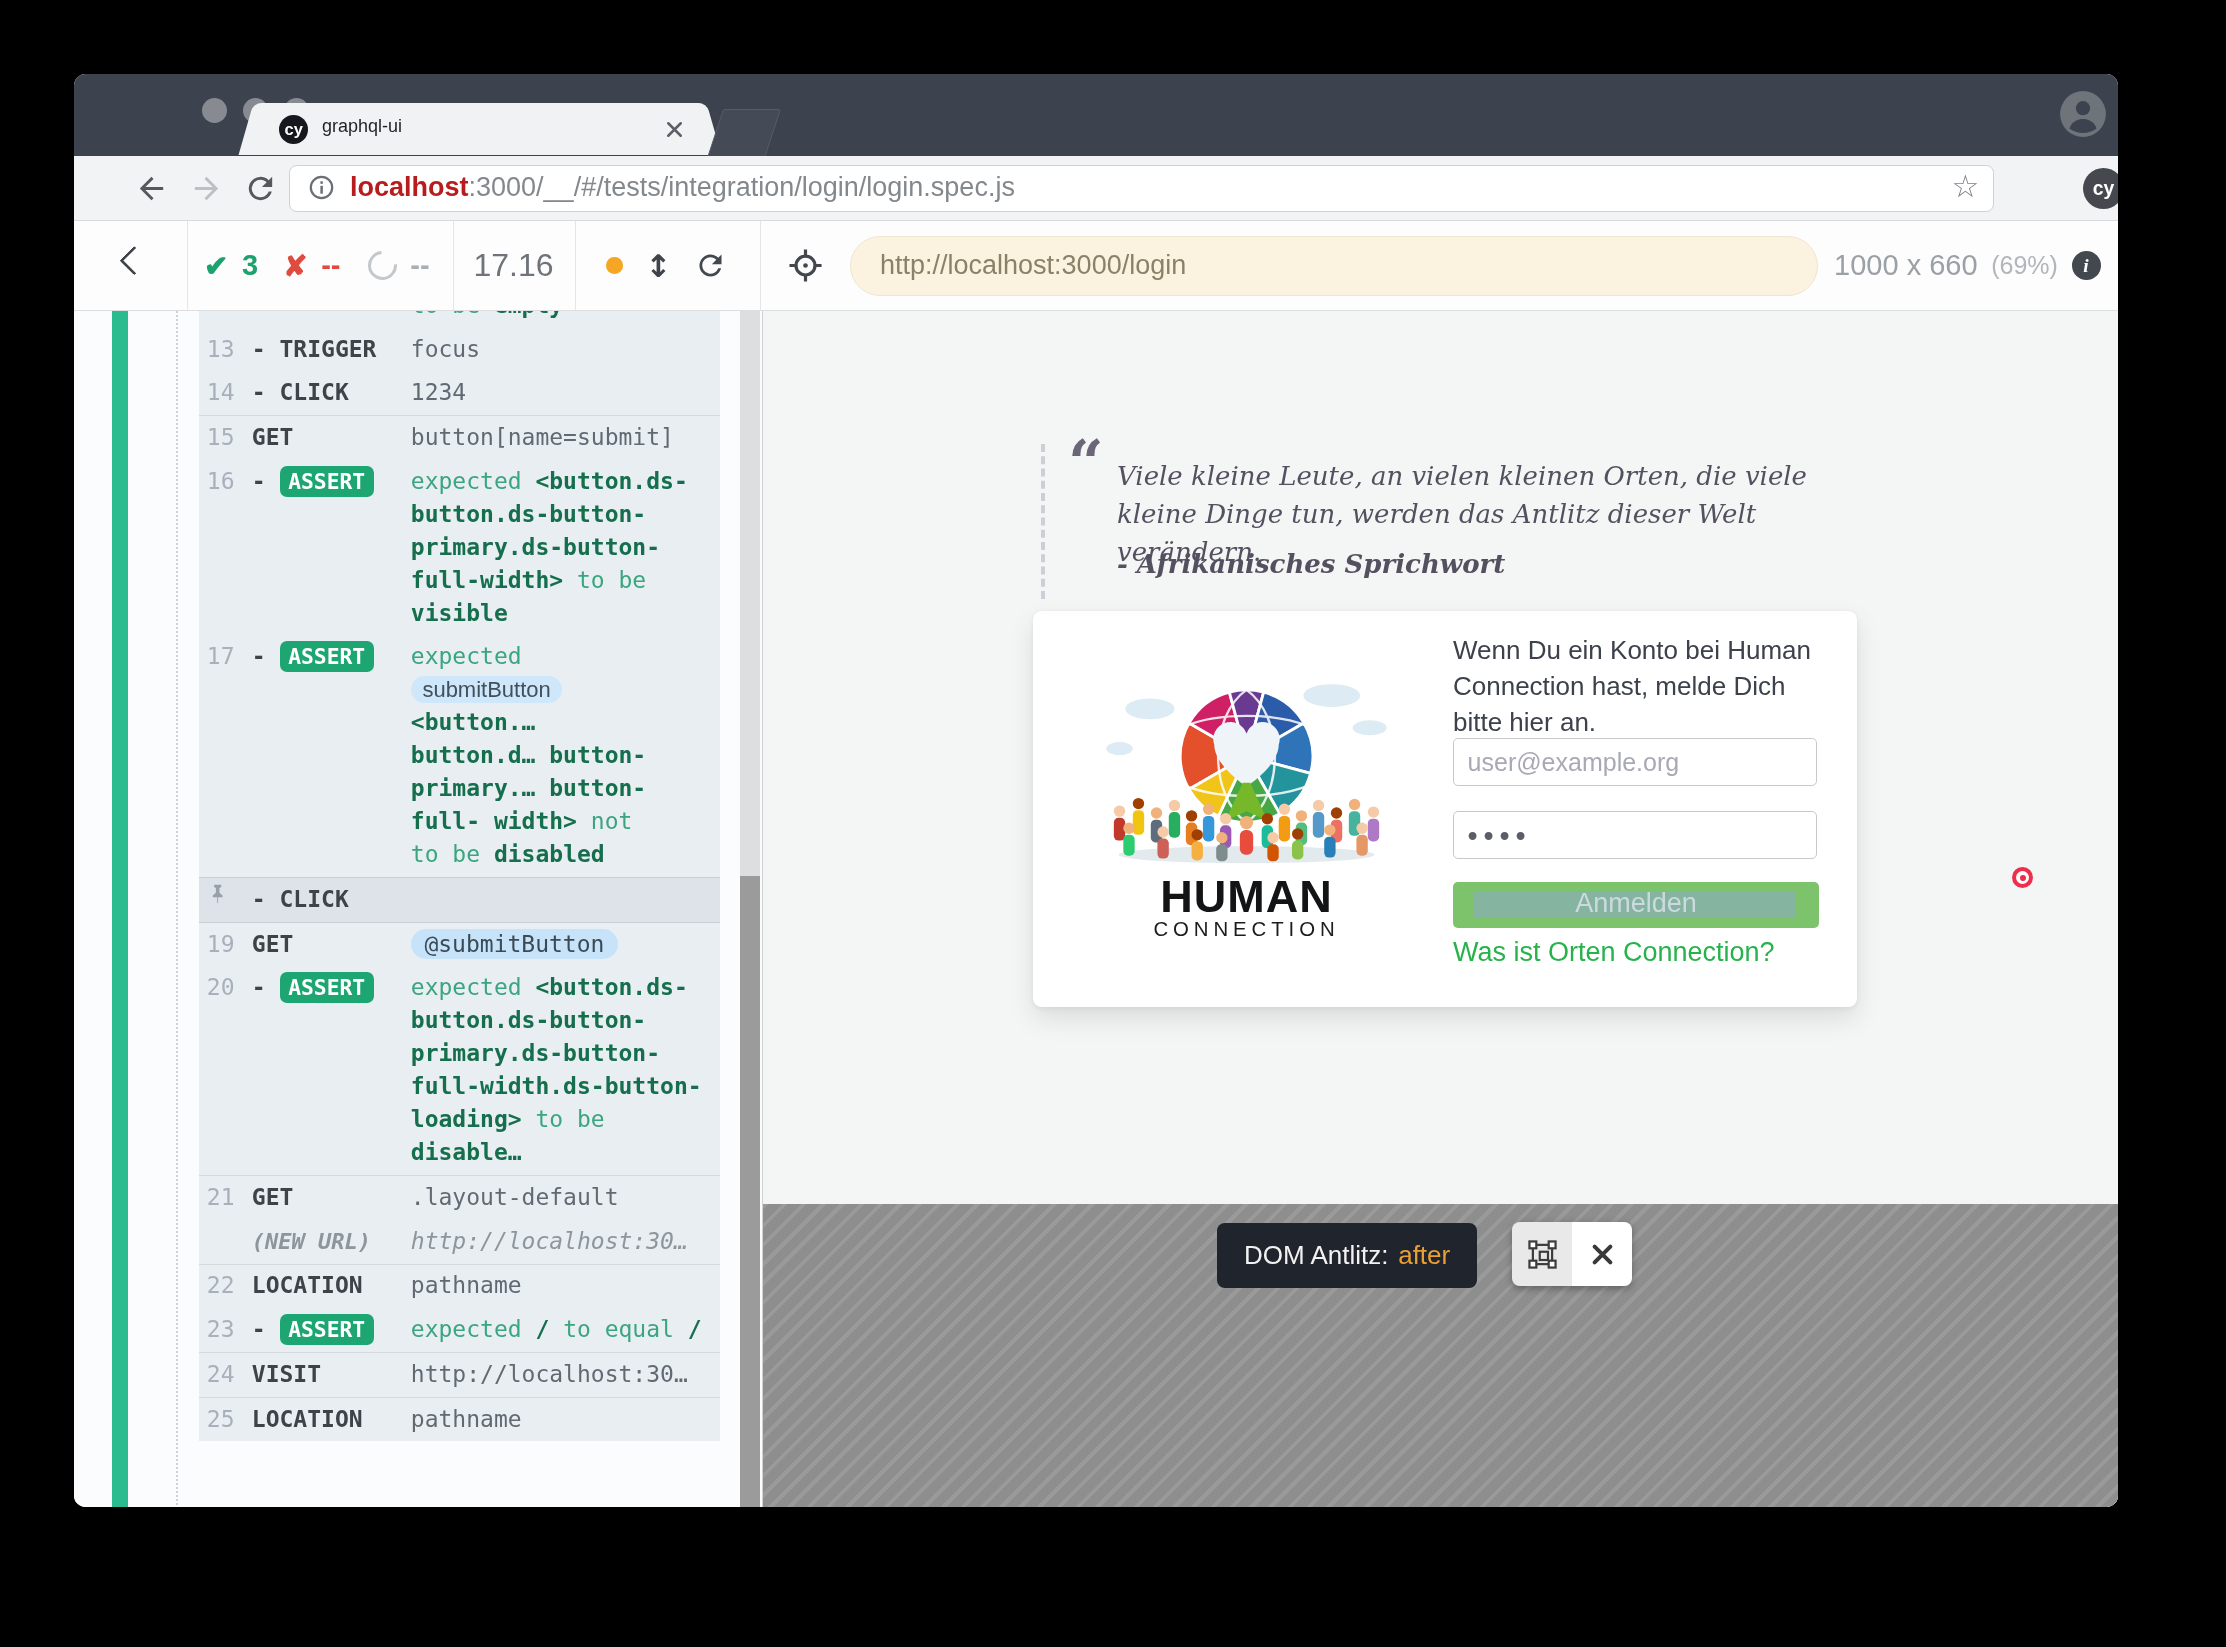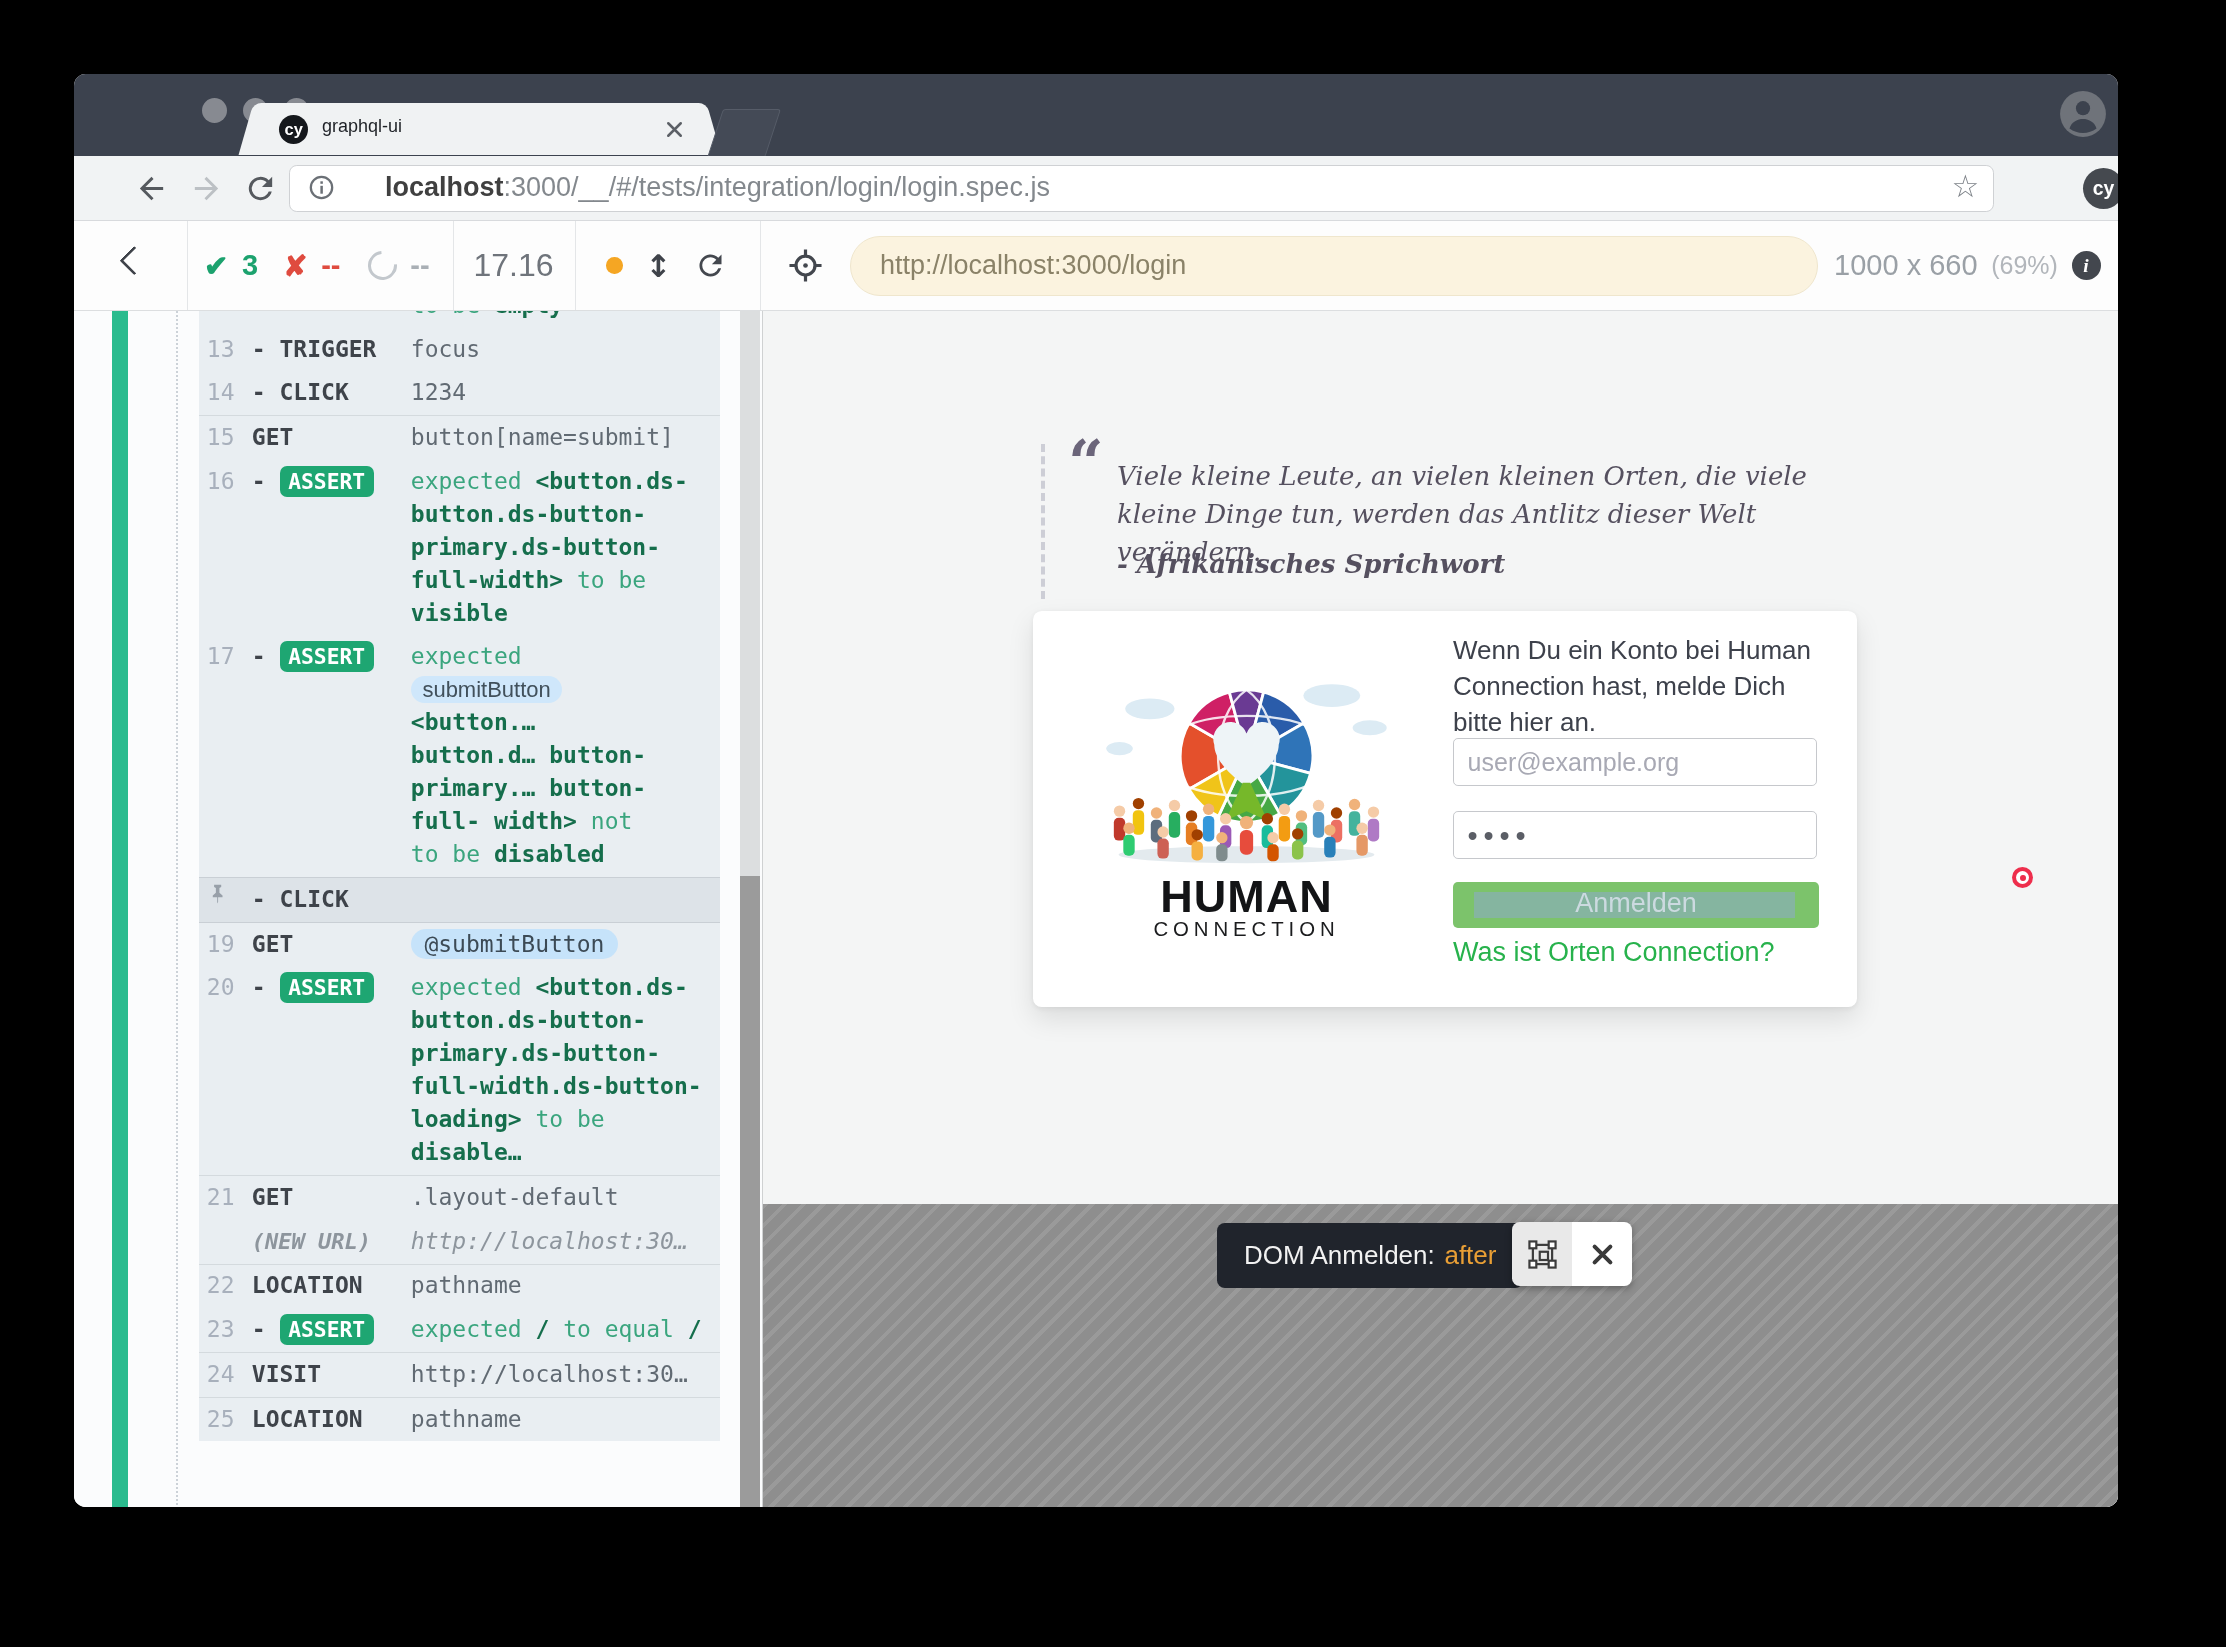--- a/index.html
+++ b/index.html
@@ -24,21 +24,21 @@
           border:1.9px solid #565c68;transform:skewX(-18deg);border-radius:2.9px;}
   .avatar{position:absolute;left:1984px;top:14.6px;}
 
   
   .urlrow{position:relative;height:64px;background:#f1f3f4;border-bottom:1px solid #d8dadd;}
   .navic{position:absolute;top:14.6px;}
   .urlfield{position:absolute;left:215px;top:8.7px;width:1703px;height:45px;background:#fff;
             border:1px solid #cfd1d4;border-radius:7.8px;}
   .urlinfo{position:absolute;left:17.5px;top:8.7px;}
   .urltext{position:absolute;left:60px;top:6.8px;font-size:27px;color:#83888d;white-space:nowrap;}
-  .urltext b{color:#404040;font-weight:bold;margin-left:35px;}
+  .urltext b{color:#b91c1c;font-weight:bold;}
   .urlstar{position:absolute;right:13.6px;top:1.9px;font-size:31px;color:#7d8288;}
   .cybadge{position:absolute;left:2009px;top:11.6px;width:41px;height:41px;border-radius:50%;
            background:#45494f;color:#fff;font-weight:bold;font-size:19.4px;text-align:center;line-height:41px;}
 
   
   .cytool{position:relative;height:89px;background:#fdfdfd;border-bottom:1px solid #dcdee0;}
   .vsep{position:absolute;top:0;bottom:0;width:1px;background:#e4e6e8;}
   .chev{position:absolute;left:50px;top:29px;width:17.5px;height:17.5px;border-left:3.9px solid #3f434a;
         border-bottom:3.9px solid #3f434a;transform:rotate(45deg);border-radius:1.9px;}
   .stats{position:absolute;left:130px;top:0;height:89px;display:flex;align-items:center;gap:13.6px;
@@ -463,21 +463,21 @@
               <div class="btnlabel">Anmelden</div>
             </div>
             <div class="clickdot"></div>
             <a class="wlink">Was ist Orten Connection?</a>
           </div>
         </div>
 
         <div class="hatch"></div>
 
         <div class="snaptip">
-          <span>DOM Anmelden:</span>
+          <span>DOM Antlitz:</span>
           <span class="snapafter">after</span>
         </div>
         <div class="snapbtns">
           <div class="snapbtn sel">
             <svg width="33" height="33" viewBox="0 0 24 24" fill="none" stroke="#3c3c3c" stroke-width="1.6">
               <rect x="5" y="5" width="14" height="14"></rect>
               <rect x="10" y="10" width="6" height="6"></rect>
               <rect x="2.5" y="2.5" width="5" height="5" fill="#fff"></rect>
               <rect x="16.5" y="2.5" width="5" height="5" fill="#fff"></rect>
               <rect x="2.5" y="16.5" width="5" height="5" fill="#fff"></rect>

